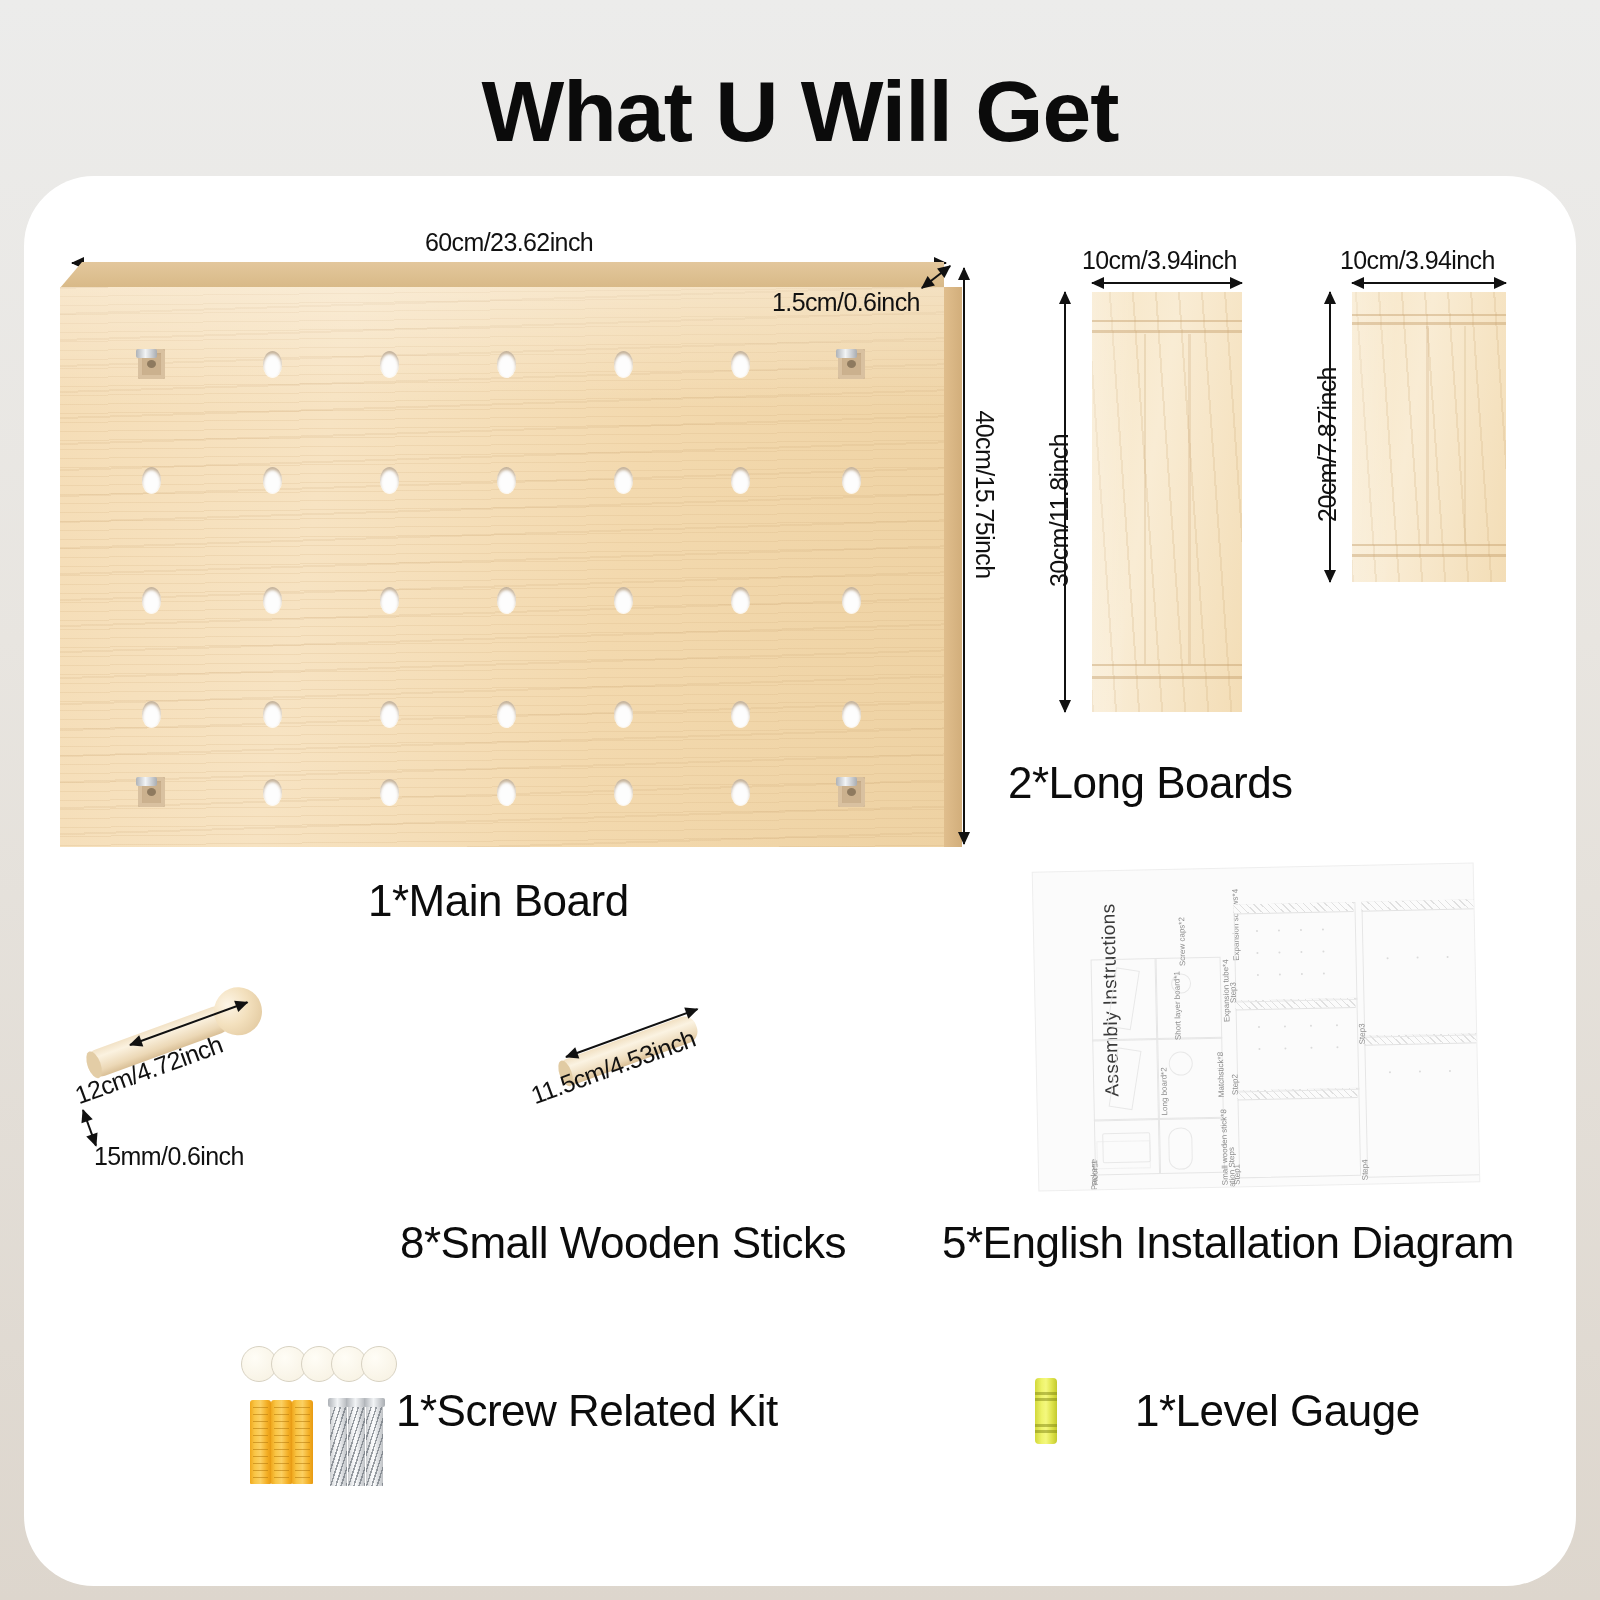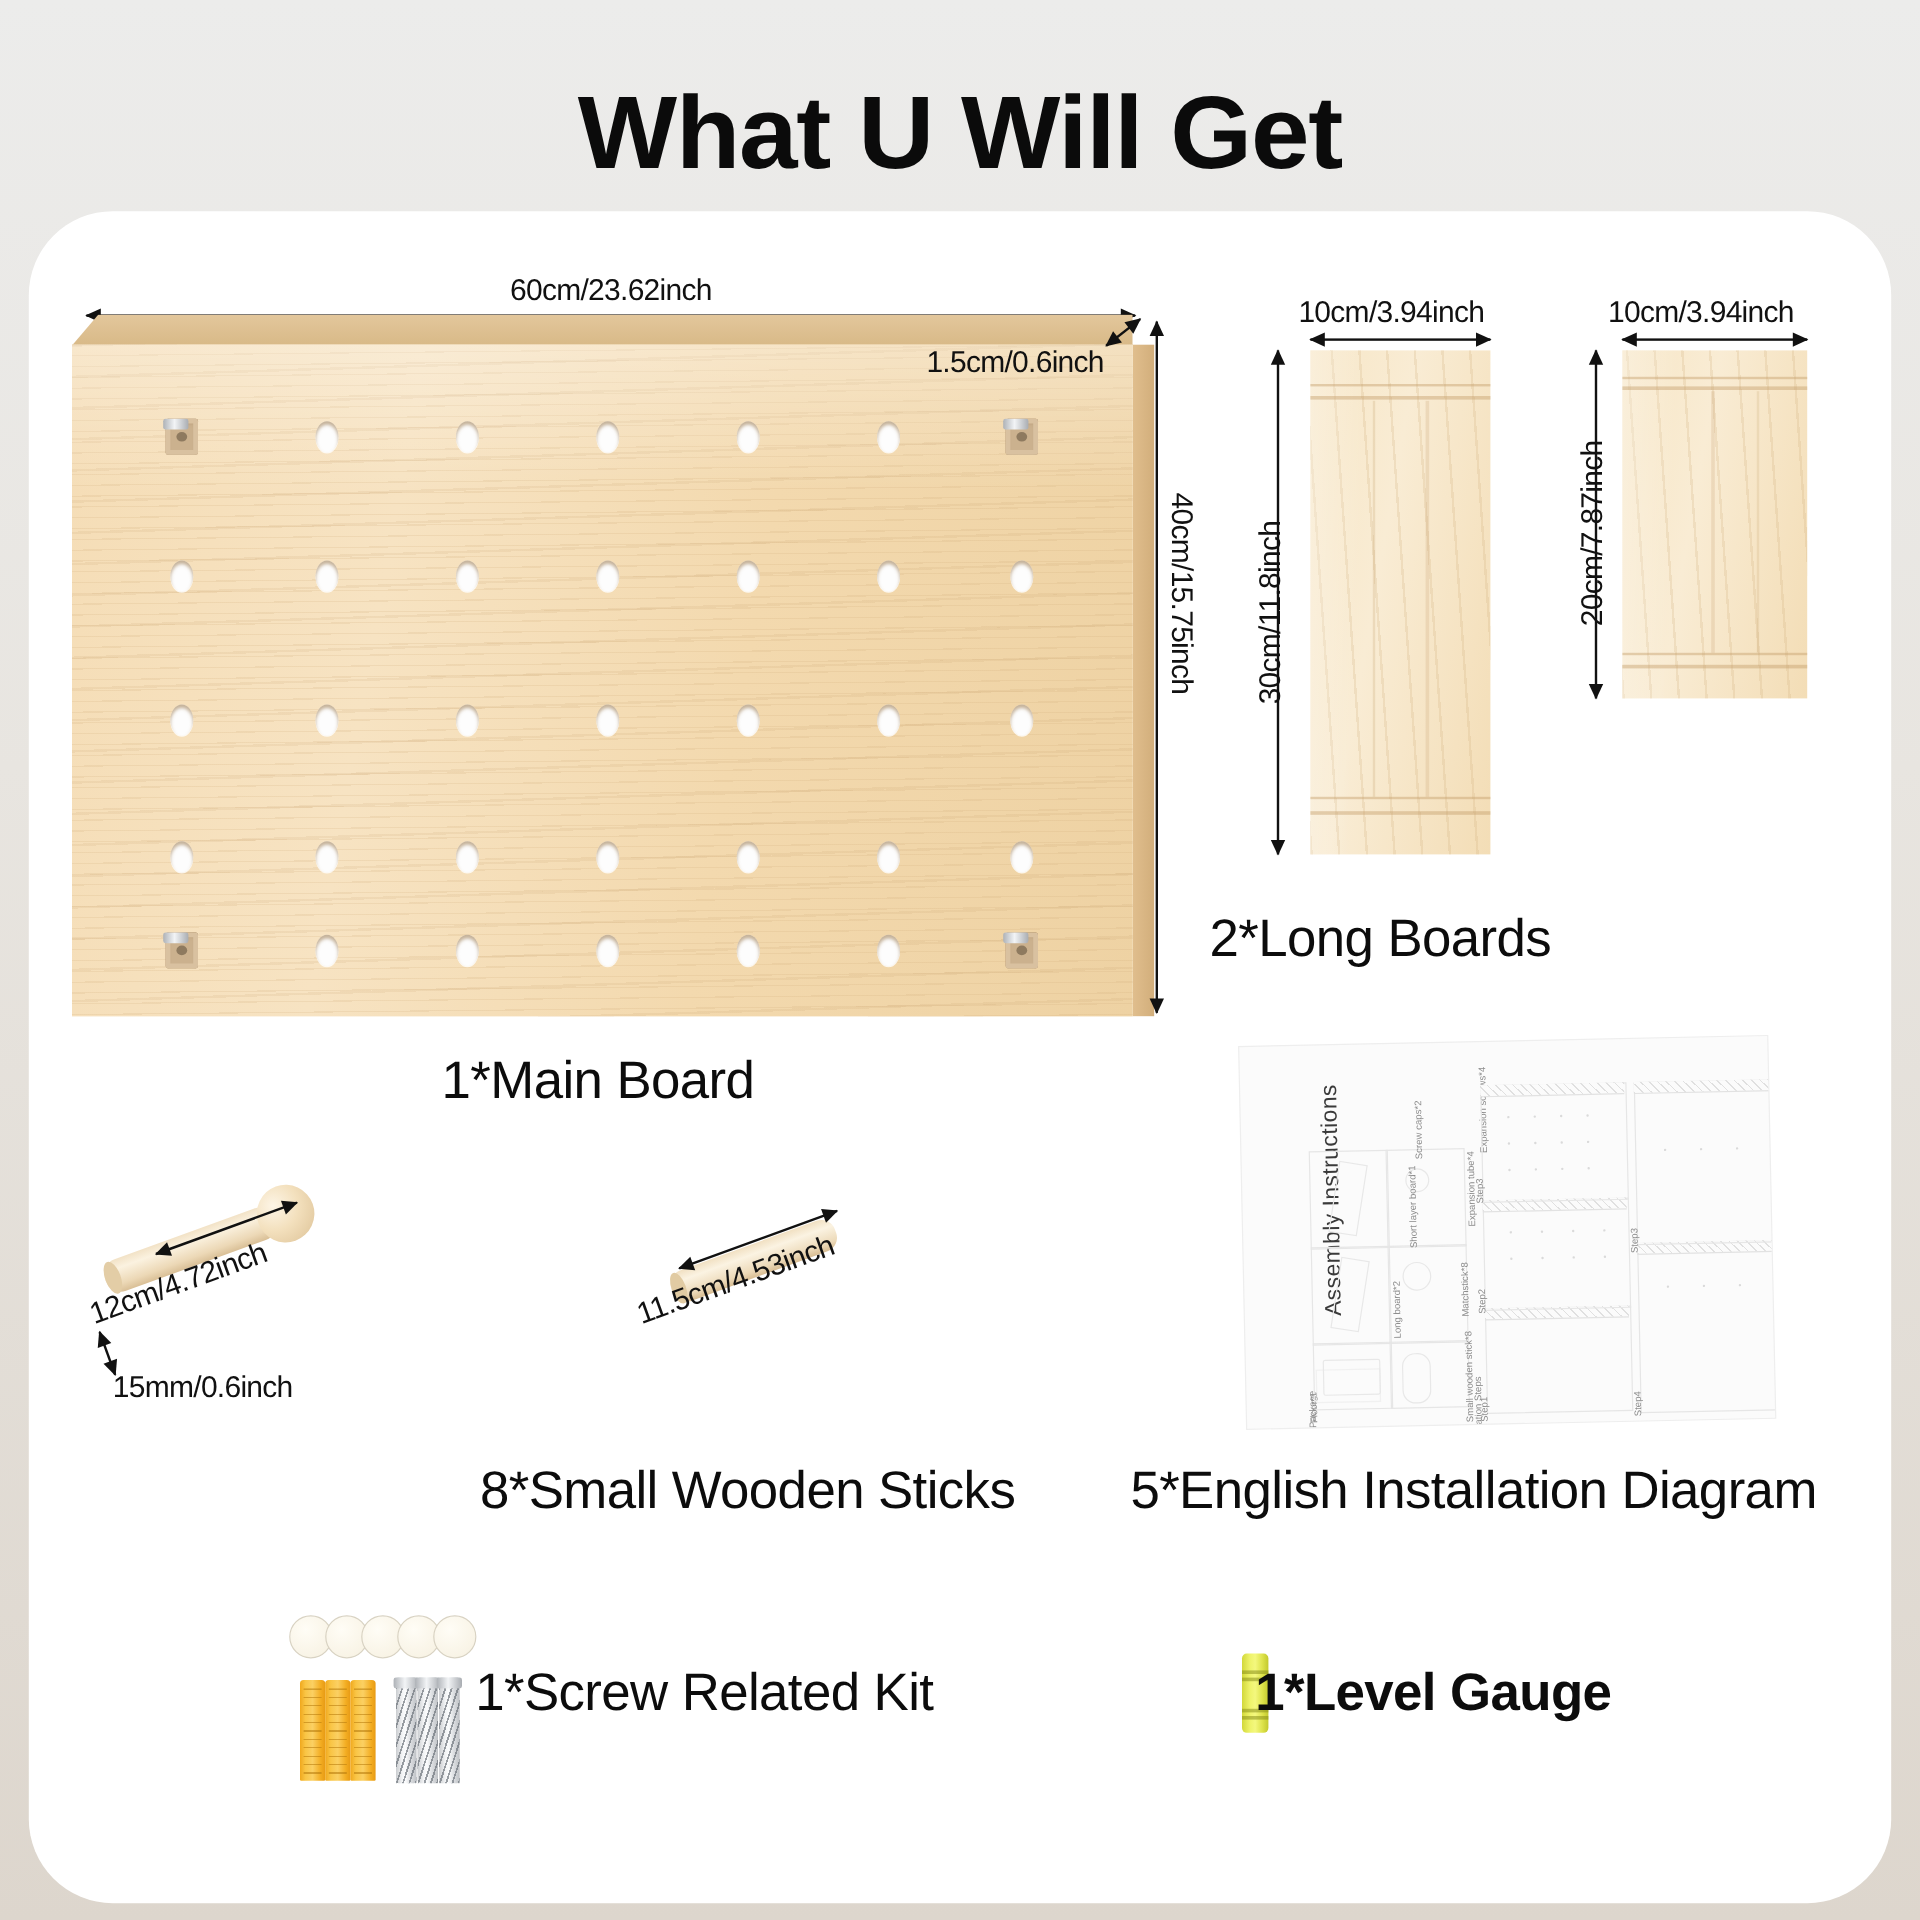--- a/index.html
+++ b/index.html
@@ -403,15 +403,15 @@
     <div class="screw" style="left:366px;top:1398px;"></div>
   </div>
   <div class="cap caption-lg" style="left:396px;top:1386px;">1*Screw Related Kit</div>
 
   <div class="level" style="left:1035px;top:1378px;">
     <i style="top:14px;"></i>
       <i style="top:20px;"></i>
     <i style="top:46px;"></i>
       <i style="top:52px;"></i>
   </div>
-  <div class="cap caption-lg" style="left:1046px;top:1386px;font-weight:bold;">1*Level Gauge</div>
+  <div class="cap caption-lg" style="left:1135px;top:1386px;">1*Level Gauge</div>
 
 </div>
 
 </body></html>

